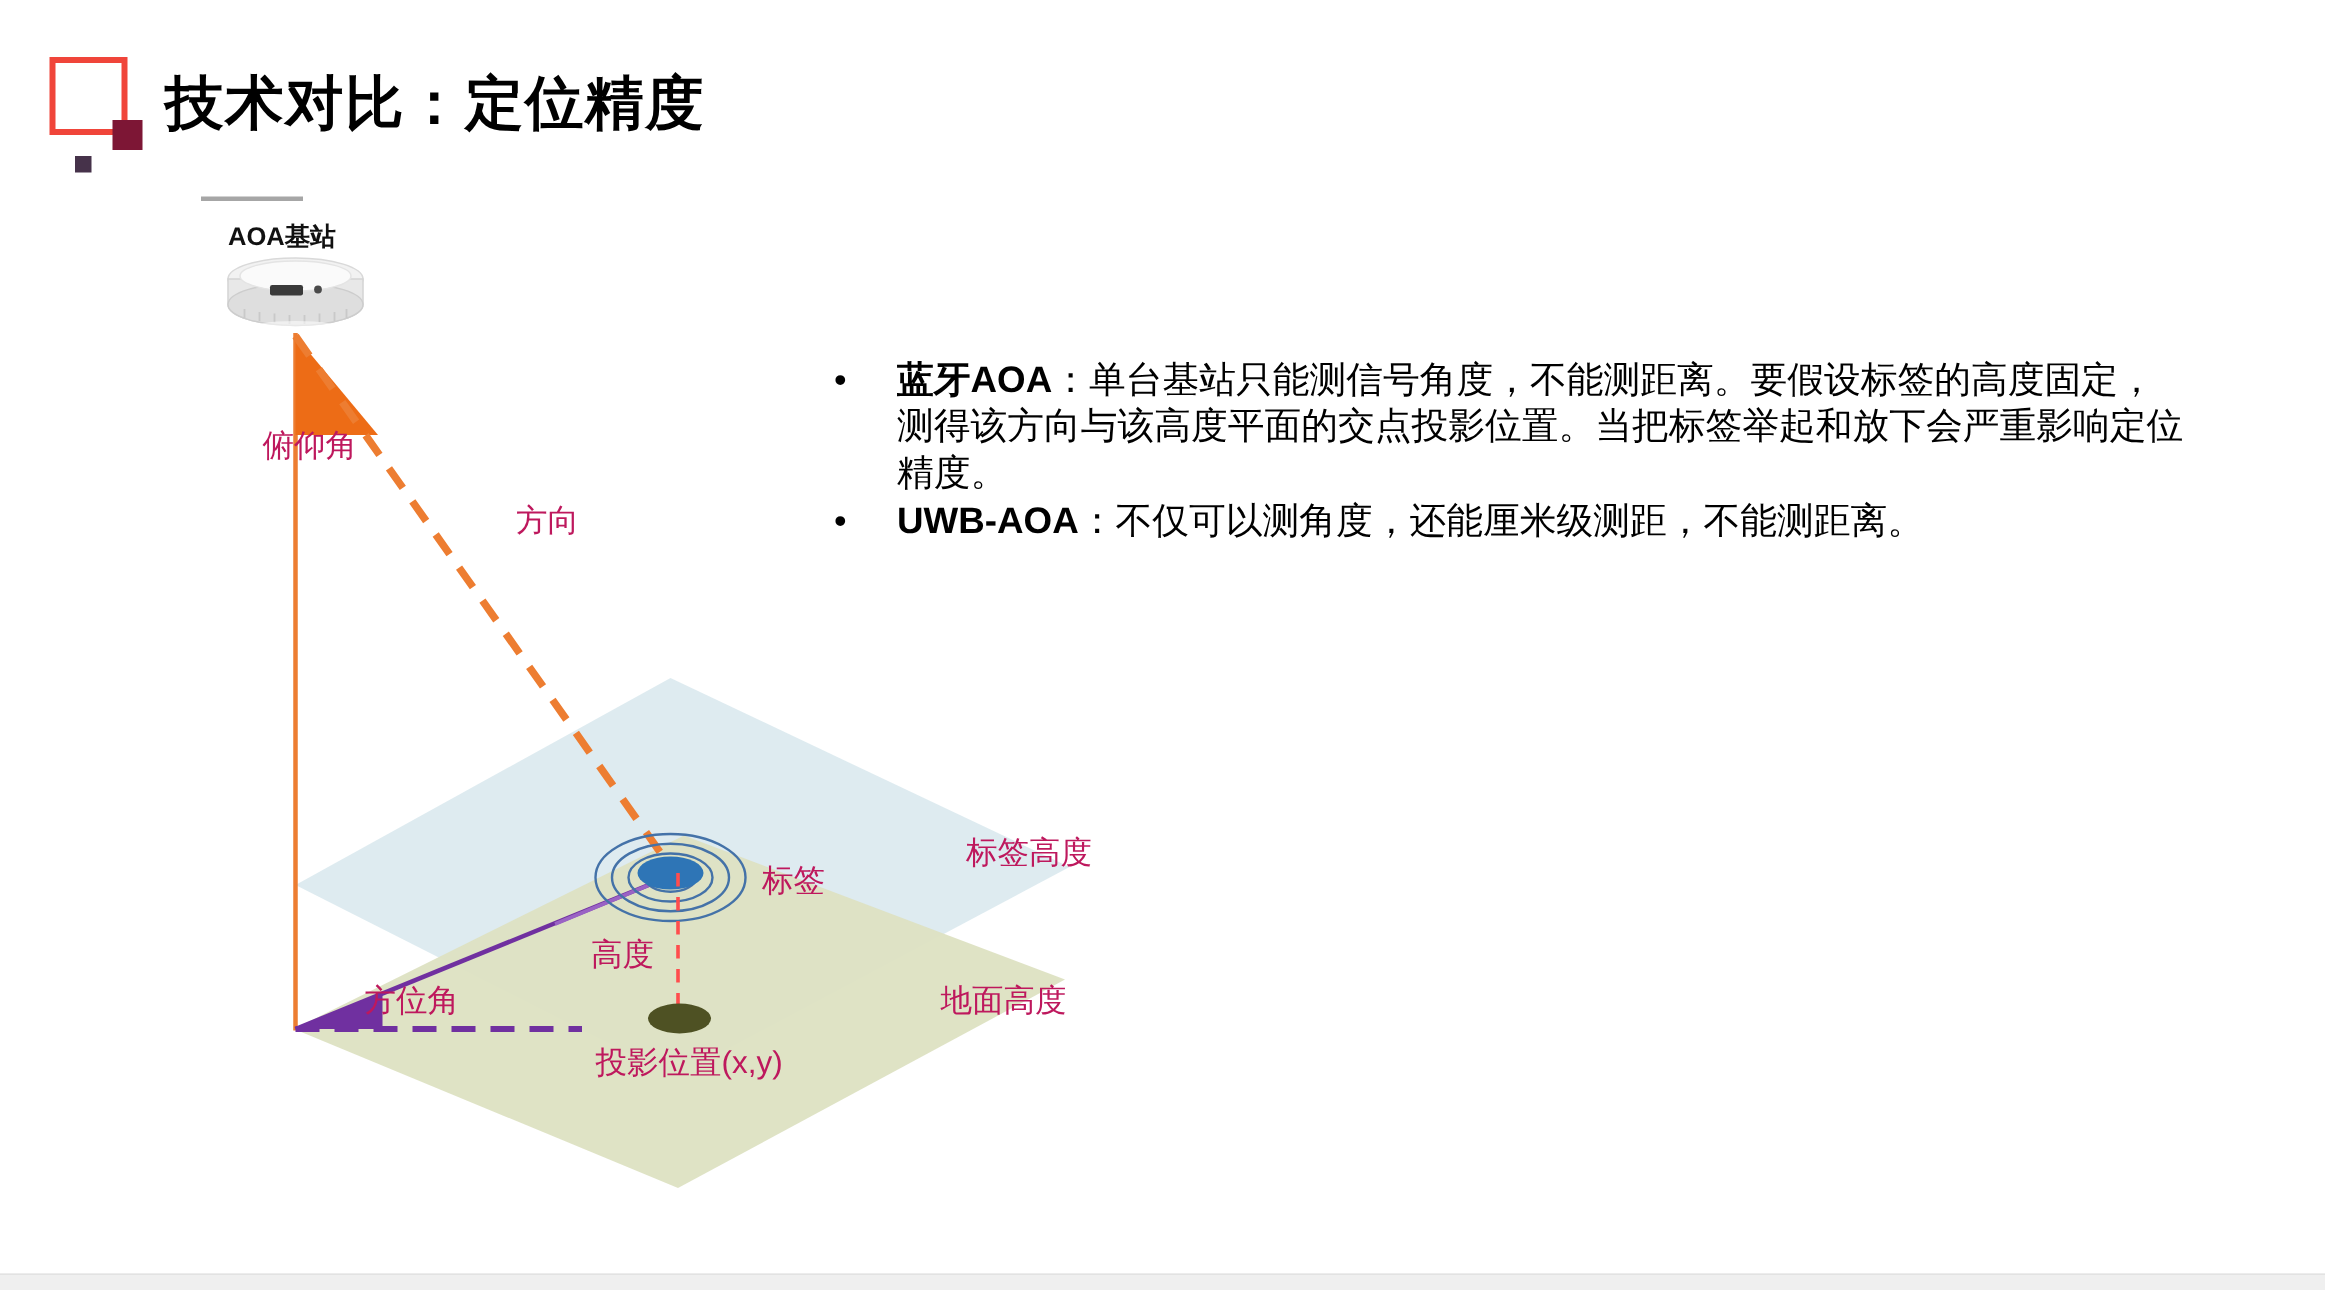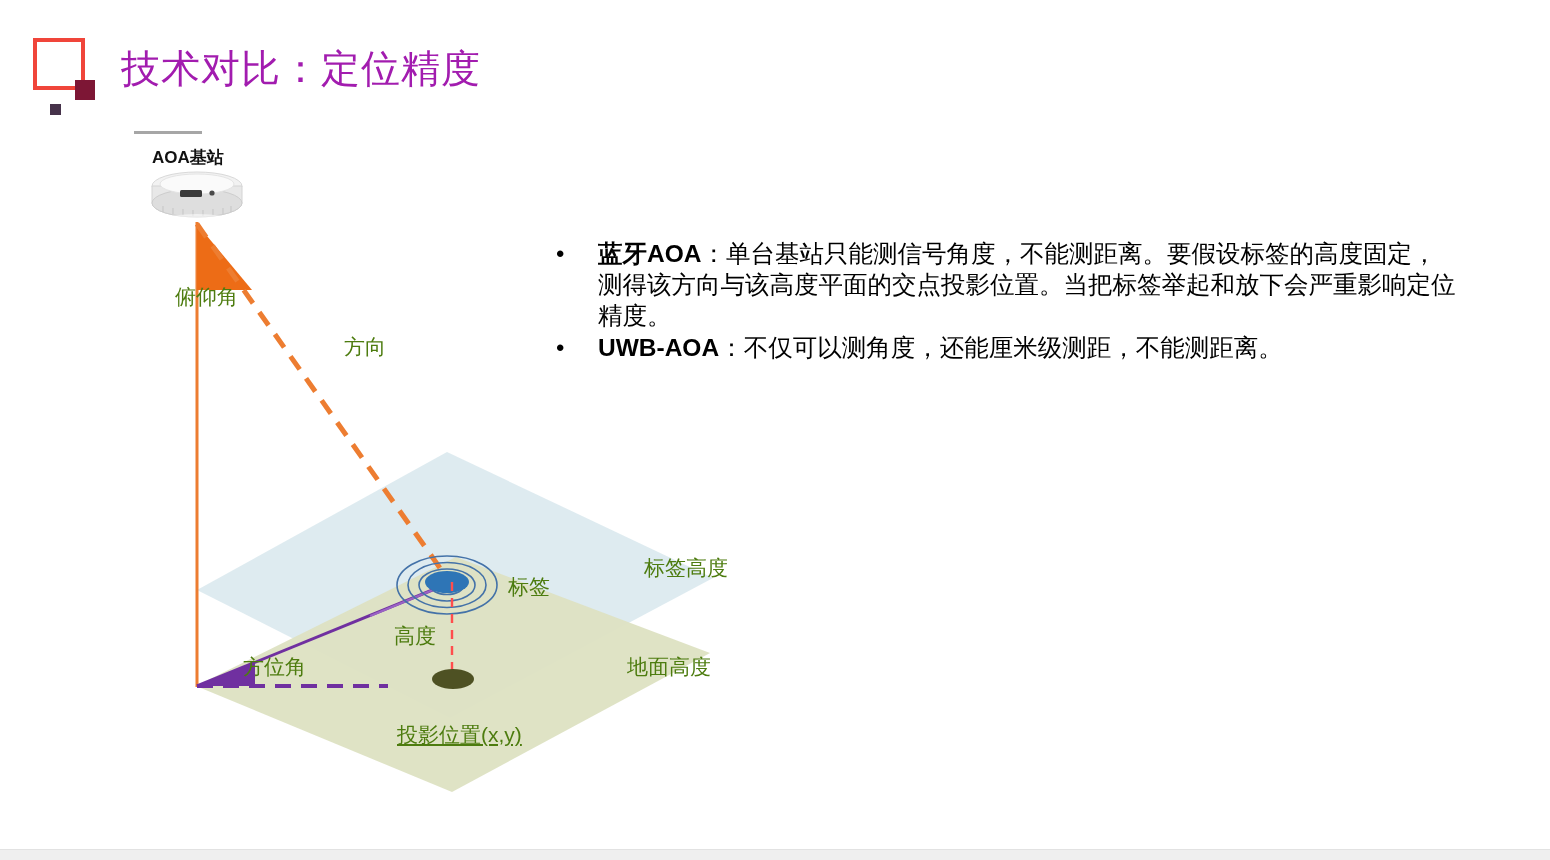--- a/index.html
+++ b/index.html
@@ -46,25 +46,25 @@
   .deco-small-square {
     position: absolute;
     left: 17px;
     top: 66px;
     width: 11px;
     height: 11px;
     background: #46324a;
   }
   #page-title {
     position: absolute;
-    left: 121px;
+    left: 110px;
     top: 42px;
     font-size: 39px;
-    font-weight: normal;
-    color: #a21caf;
+    font-weight: bold;
+    color: #000000;
     letter-spacing: 1px;
     white-space: nowrap;
     font-family: "Liberation Sans", "DejaVu Sans", sans-serif;
   }
 
   
   #bullets {
     position: absolute;
     left: 556px;
     top: 238px;
@@ -101,21 +101,21 @@
     width: 1550px;
     height: 860px;
     pointer-events: none;
   }
   #diagram svg {
     display: block;
   }
   .diag-label {
     position: absolute;
     font-size: 21px;
-    color: #4d7c0f;
+    color: #be185d;
     white-space: nowrap;
     font-family: "Liberation Sans", "DejaVu Sans", sans-serif;
   }
   #label-ap {
     position: absolute;
     left: 152px;
     top: 146px;
     font-size: 17px;
     font-weight: bold;
     color: #111;
@@ -216,21 +216,21 @@
   <div class="diag-label" style="left:243px; top:653px;">方位角</div>
 
   <div class="diag-label" style="left:508px; top:573px;">标签</div>
 
   <div class="diag-label" style="left:394px; top:622px;">高度</div>
 
   <div class="diag-label" style="left:644px; top:554px;">标签高度</div>
 
   <div class="diag-label" style="left:627px; top:653px;">地面高度</div>
 
-  <div class="diag-label" style="left:397px; top:721px;text-decoration:underline;">投影位置(x,y)</div>
+  <div class="diag-label" style="left:397px; top:694px;">投影位置(x,y)</div>
 
   <div id="bullets">
     <div class="bullet-row">
       <span class="bullet-marker">•</span>
       <span class="bullet-body"><span class="bullet-lead">蓝牙AOA</span><span>：单台基站只能测信号角度，不能测距离。要假设标签的高度固定，测得该方向与该高度平面的交点投影位置。当把标签举起和放下会严重影响定位精度。</span></span>
     </div>
     <div class="bullet-row">
       <span class="bullet-marker">•</span>
       <span class="bullet-body"><span class="bullet-lead">UWB-AOA</span><span>：不仅可以测角度，还能厘米级测距，不能测距离。</span></span>
     </div>

